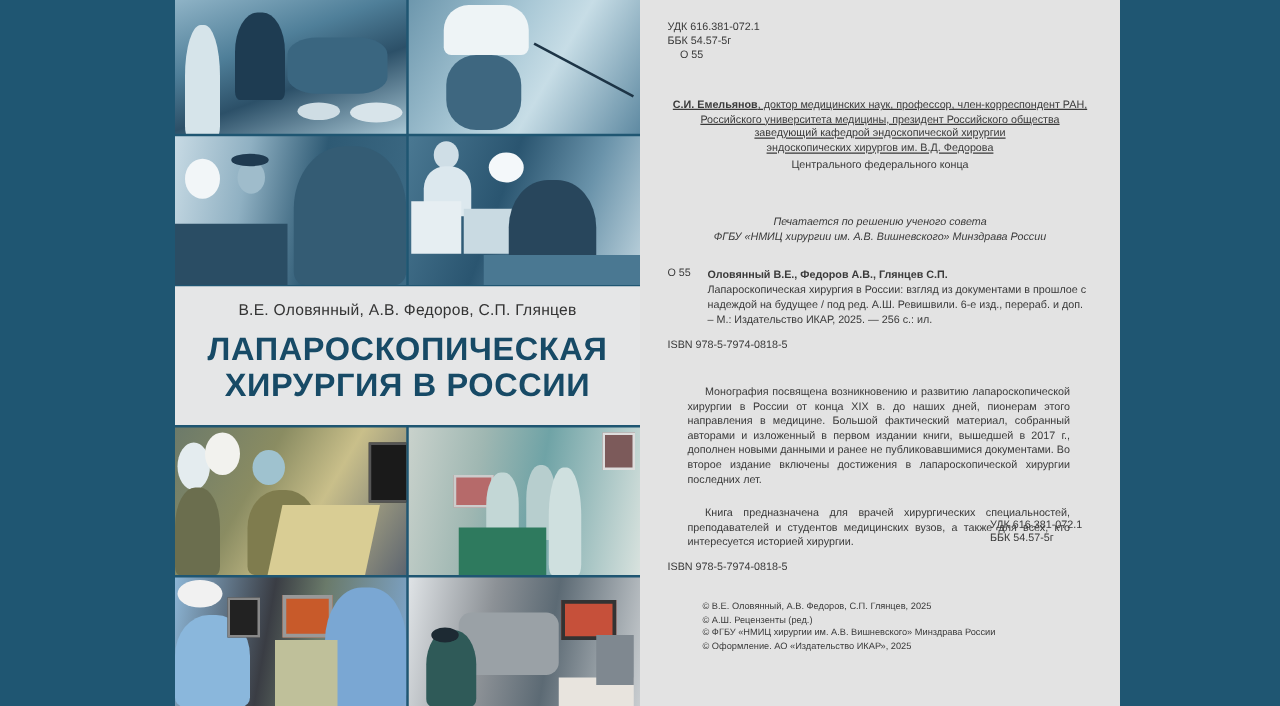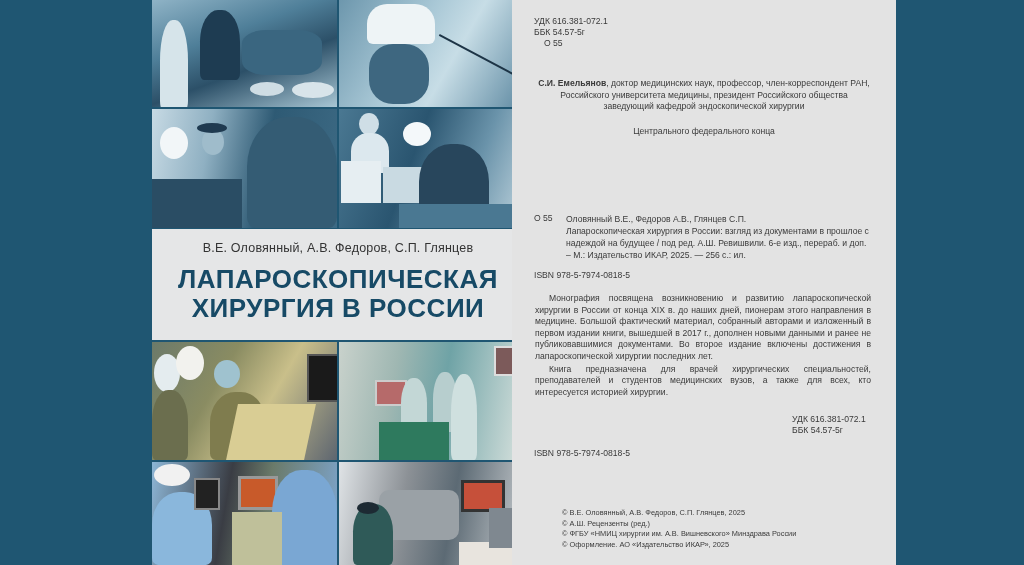--- a/index.html
+++ b/index.html
@@ -4,21 +4,21 @@
   <style>
     html, body { margin:0; padding:0; }
     body {
       width:1024px; height:565px; overflow:hidden; position:relative;
       background:#1f5672;
       font-family:"Liberation Sans", sans-serif;
     }
     .spread { position:absolute; left:140px; top:0; width:756px; height:565px; }
 
     
-    .cover { position:absolute; left:12px; top:0; width:372px; height:443px; background:#1f5672; }
+    .cover { position:absolute; left:0; top:0; width:372px; height:443px; background:#1f5672; }
     .photo { position:absolute; overflow:hidden; }
     .photo .fig { position:absolute; border-radius:45% 45% 10% 10%; }
     .photo .head { position:absolute; border-radius:50%; }
 
     
     .h1 { left:0; top:0; width:185px; height:107px;
       background:linear-gradient(160deg,#8fb3c6 0%,#4f7f99 35%,#2c5068 60%,#a8c6d4 100%); }
     .h2 { left:187px; top:0; width:185px; height:107px;
       background:linear-gradient(120deg,#6d97ad 0%,#a9c8d6 40%,#c7dde6 60%,#5f8aa2 100%); }
     .h3 { left:0; top:109px; width:185px; height:119px;
@@ -45,33 +45,33 @@
       margin-top:10px; font-size:26px; line-height:29px; font-weight:bold;
       color:#174a66; letter-spacing:0.5px;
     }
 
     
     .page { position:absolute; left:372px; top:0; width:384px; height:565px; background:#e3e3e3; color:#3a3a3a; font-size:8.6px; }
     .udk-top { position:absolute; left:22px; top:16px; line-height:11px; }
     .udk-top .o55 { padding-left:10px; }
     .reviewers-h { position:absolute; left:0; width:384px; top:64px; text-align:center; font-style:italic; letter-spacing:1.5px; font-size:9px; }
     .reviewer { position:absolute; left:0; width:384px; text-align:center; line-height:11.5px; }
-    .rev1 { top:78px; }
+    .rev1 { top:78px;text-decoration:underline; }
     .rev2 { top:126px; }
     .printed { position:absolute; left:0; width:384px; top:171px; text-align:center; font-style:italic; line-height:12px; }
     .bib { position:absolute; left:22px; top:213px; width:340px; }
     .bib .code { position:absolute; left:0; top:0; }
     .bib .text { margin-left:32px; line-height:12px; }
-    .bib .auth { font-weight:normal; }
+    .bib .auth { font-weight:bold; }
     .isbn1 { position:absolute; left:22px; top:270px; }
     .annot { position:absolute; left:22px; top:292px; width:338px; line-height:11.6px; text-align:justify; }
-    .annot p { margin:1px; text-indent:14px; }
+    .annot p { margin:16px; text-indent:14px; }
     .udk-bottom { position:absolute; left:280px; top:414px; line-height:11px; }
     .isbn2 { position:absolute; left:22px; top:448px; }
-    .copy { position:absolute; left:50px; top:508px; font-size:7.4px; line-height:10.5px; }
+    .copy { position:absolute; left:50px; top:480px; font-size:7.4px; line-height:10.5px; }
   </style>
 </head>
 <body>
 
 <div class="spread">
 
   <div class="cover">
 
     <div class="photo h1">
       <div class="fig" style="left:8px;top:20px;width:28px;height:90px;background:#d6e4ea;"></div>
@@ -150,26 +150,31 @@
       <div>УДК 616.381-072.1</div>
       <div>ББК 54.57-5г</div>
       <div class="o55">О 55</div>
     </div>
 
 
     <div class="reviewer rev1">
       <div><b>С.И. Емельянов</b><span>, доктор медицинских наук, профессор, член-корреспондент РАН,</span></div>
       <div>Российского университета медицины, президент Российского общества</div>
       <div>заведующий кафедрой эндоскопической хирургии</div>
+      <div>эндоскопических хирургов им. В.Д. Федорова</div>
     </div>
 
     <div class="reviewer rev2">
       <div>Центрального федерального конца</div>
     </div>
 
+    <div class="printed">
+      <div>Печатается по решению ученого совета</div>
+      <div>ФГБУ «НМИЦ хирургии им. А.В. Вишневского» Минздрава России</div>
+    </div>
 
     <div class="bib">
       <span class="code">О 55</span>
       <div class="text">
         <div class="auth">Оловянный В.Е., Федоров А.В., Глянцев С.П.</div>
         <div>Лапароскопическая хирургия в России: взгляд из документами в прошлое с</div>
         <div>надеждой на будущее / под ред. А.Ш. Ревишвили. 6-е изд., перераб. и доп.</div>
         <div>– М.: Издательство ИКАР, 2025. — 256 с.: ил.</div>
       </div>
     </div>

